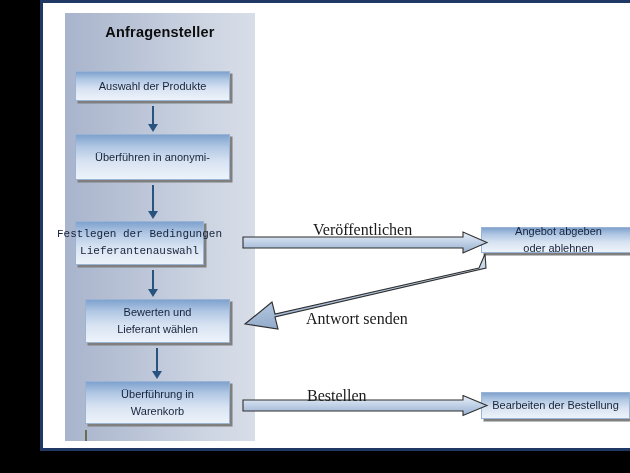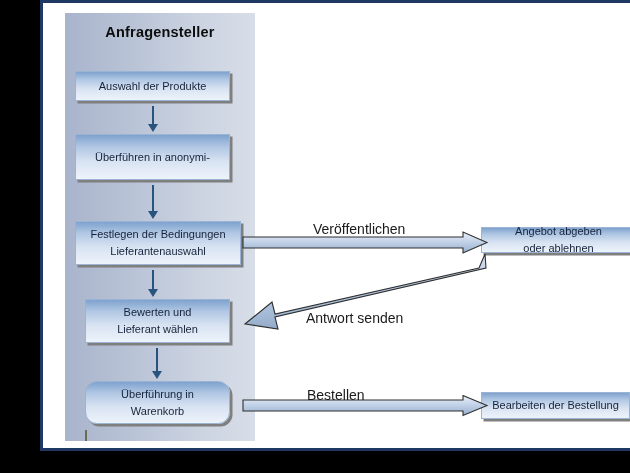--- a/index.html
+++ b/index.html
@@ -78,23 +78,23 @@
     color: #16233A;
     font-size: 11px;
     line-height: 17px;
     text-align: center;
   }
   .pbox span { display: block; white-space: nowrap; }
 
   
   #box-auswahl        { left: 32px;  top: 68px;  width: 155px; height: 30px; }
   #box-ueberfuehren   { left: 32px;  top: 131px; width: 155px; height: 46px; }
-  #box-festlegen      { left: 32px;  top: 218px; width: 166px; height: 44px; }
+  #box-festlegen      { left: 32px;  top: 218px; width: 129px; height: 44px; font-family: Liberation Mono, monospace; }
   #box-bewerten       { left: 42px;  top: 296px; width: 145px; height: 44px; }
-  #box-ueberfuehrung  { left: 42px;  top: 378px; width: 145px; height: 43px; border-radius: 12px; }
+  #box-ueberfuehrung  { left: 42px;  top: 378px; width: 145px; height: 43px; }
 
   
   #box-angebot        { left: 438px; top: 224px; width: 155px; height: 26px; }
   #box-bearbeiten     { left: 438px; top: 389px; width: 149px; height: 27px; }
 
   
   .vconn {
     position: absolute;
     width: 2px;
     background: #28537F;
@@ -115,23 +115,24 @@
   #conn-4 { left: 113px; top: 345px; height: 24px; }
 
   
   .harrow { position: absolute; }
   #arrow-veroeffentlichen { left: 198px; top: 228px; }
   #arrow-bestellen        { left: 198px; top: 392px; }
   #arrow-antwort          { left: 196px; top: 247px; }
 
   .flow-label {
     position: absolute;
-    font-size: 14px;
+    font-size: 16px;
     color: #1A1A1A;
     white-space: nowrap;
+    font-family: Liberation Serif, serif;
   }
   #label-veroeffentlichen { left: 270px; top: 218px; }
   #label-antwort          { left: 263px; top: 307px; }
   #label-bestellen        { left: 264px; top: 384px; }
 
   
   #caret {
     position: absolute;
     left: 42px;
     top: 427px;

